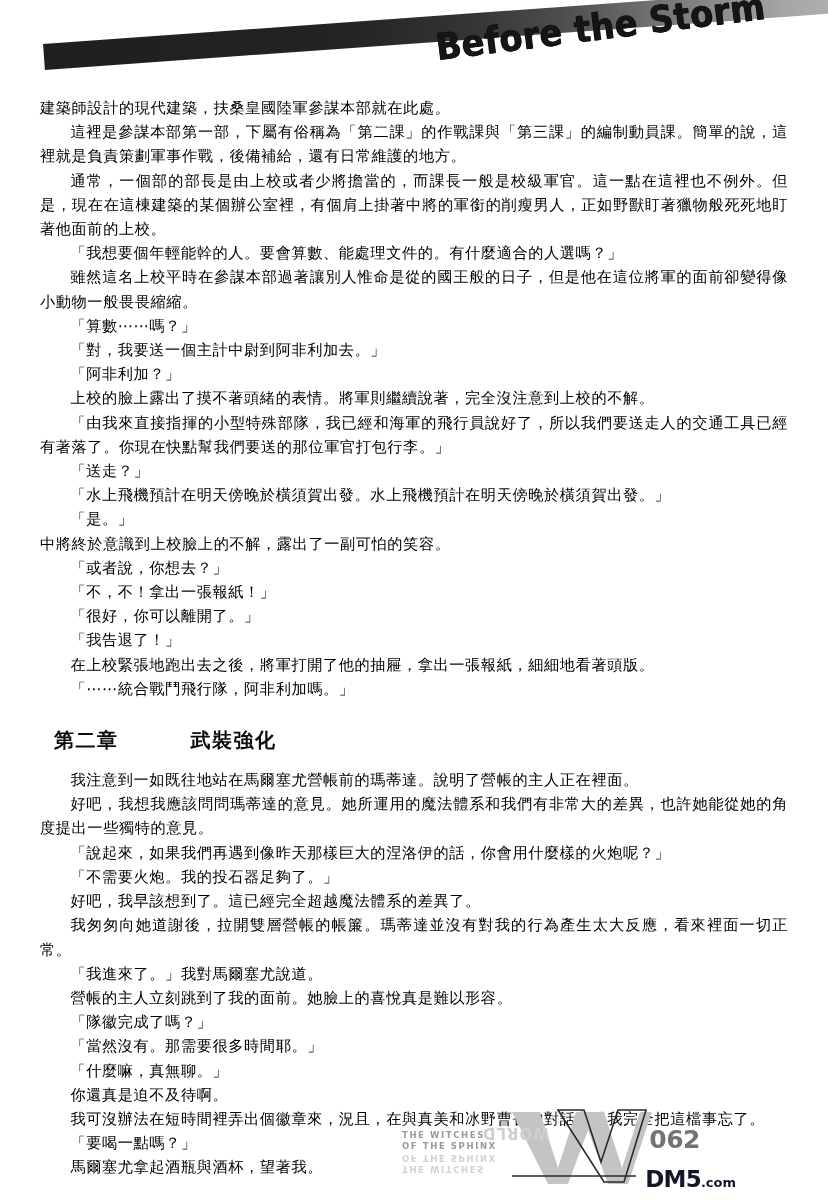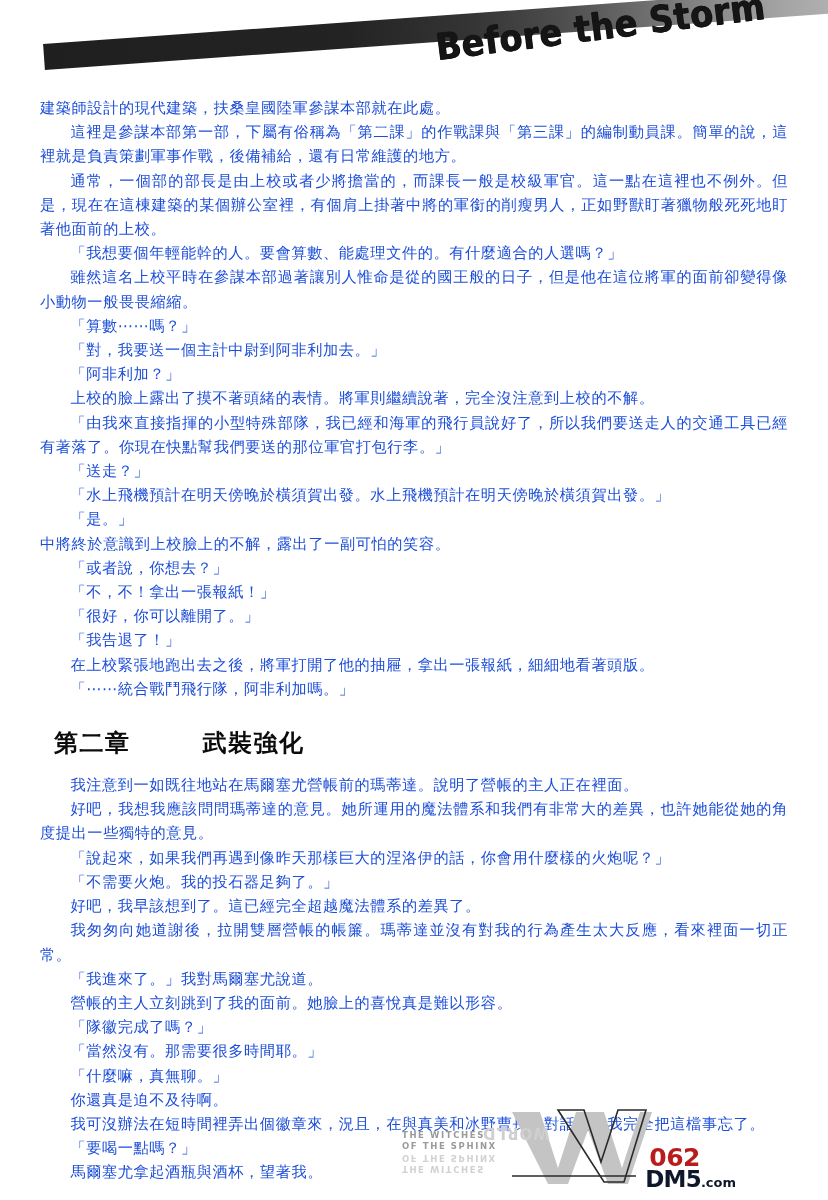--- a/index.html
+++ b/index.html
@@ -66,29 +66,29 @@
     top: 96px;
     width: 748px;
   }
   .para {
     font-size: 15.2px;
     line-height: 24.2px;
     letter-spacing: 0.6px;
     text-align: justify;
     text-justify: inter-ideograph;
     margin: 0;
-    color: #1d4ed8;
+    color: #000000;
     font-family: "Liberation Serif", "DejaVu Serif", serif;
   }
   .para.indent { text-indent: 2em; }
 
   
   .chapter-heading {
     margin: 26px 0 14px 0;
-    font-size: 24px;
+    font-size: 20px;
     font-weight: bold;
     letter-spacing: 1.5px;
     color: #0b0b0b;
     display: flex;
     align-items: flex-start;
   }
   .chapter-heading .chap-num { margin-left: 14px; }
   .chapter-heading .chap-title { margin-left: 72px; }
 
   
@@ -148,26 +148,26 @@
     font-family: "DejaVu Sans", sans-serif;
     font-size: 15px;
     font-weight: bold;
     letter-spacing: 1px;
     color: #cfcfcf;
     transform: scale(-1, -1);
   }
   .page-number {
     position: absolute;
     right: 44px;
-    bottom: 28px;
+    bottom: 46px;
     font-family: "DejaVu Sans", sans-serif;
     font-weight: bold;
     font-size: 25px;
     letter-spacing: -0.5px;
-    color: #b91c1c;
+    color: #737373;
   }
   .watermark {
     position: absolute;
     right: 8px;
     bottom: 8px;
     font-family: "DejaVu Sans", sans-serif;
     font-weight: bold;
     font-size: 23px;
     letter-spacing: -0.8px;
     color: #0f172a;

